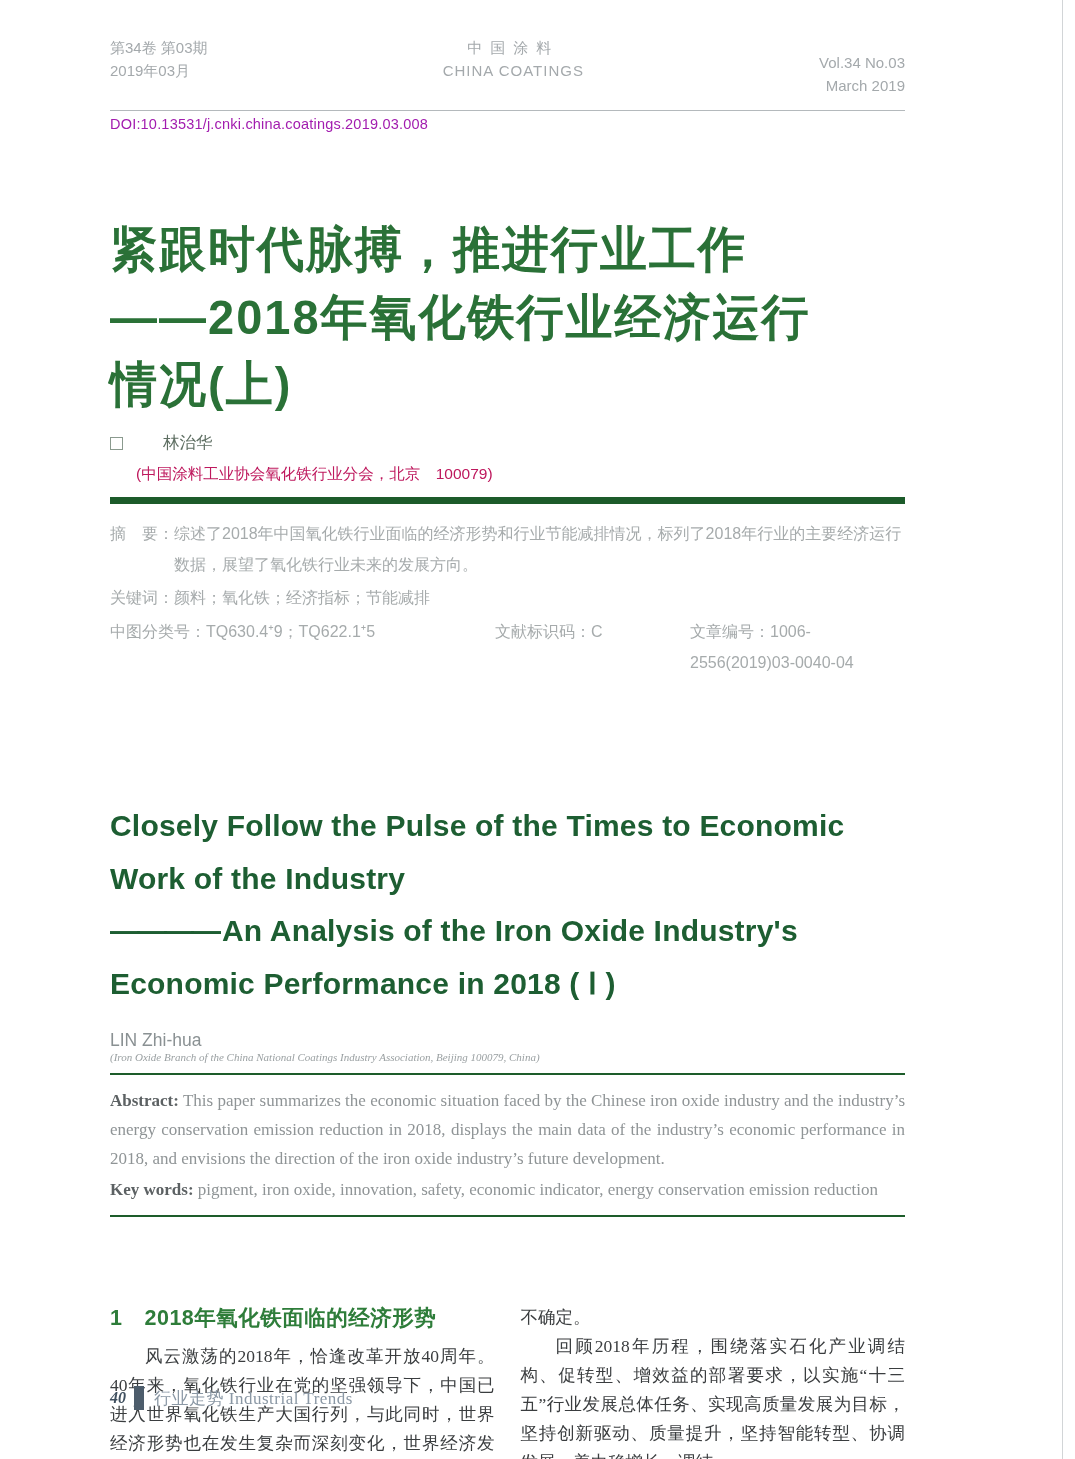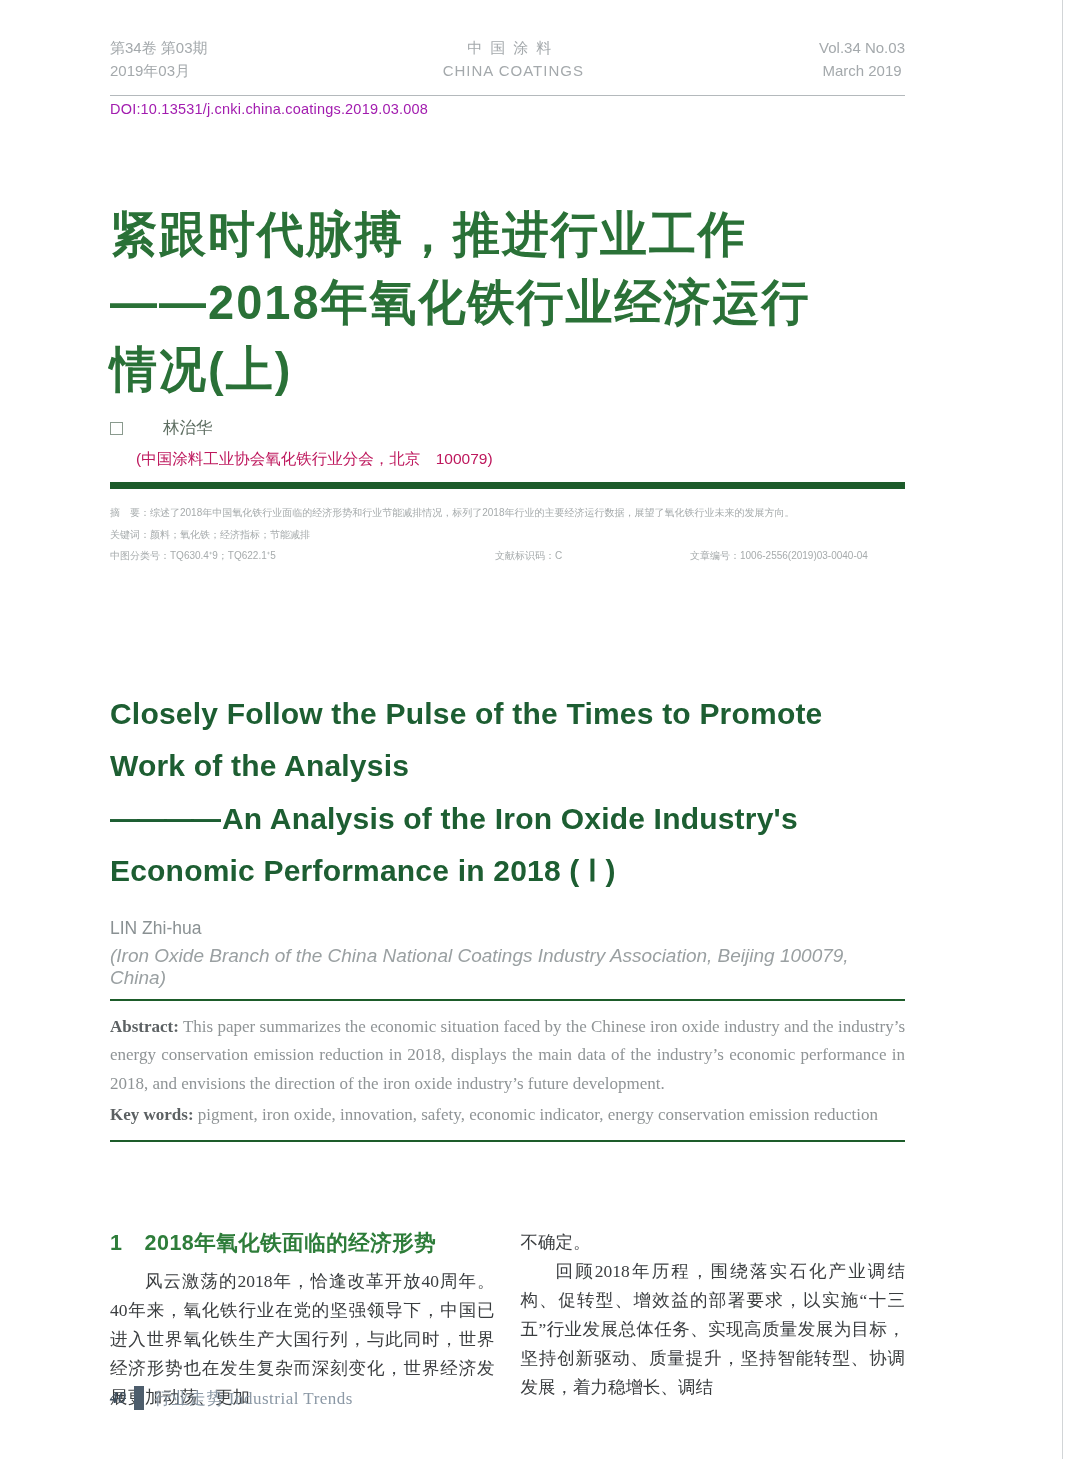--- a/index.html
+++ b/index.html
@@ -20,21 +20,21 @@
 
   
   .jheader {
     display: flex; justify-content: space-between; align-items: flex-start;
     color: #a4a9ac; font-size: 15px; line-height: 1.55;
     border-bottom: 1px solid #b4b9bc; padding-bottom: 12px;
   }
   .jheader .col { white-space: nowrap; }
   .jheader .center { text-align: center; letter-spacing: 1px; }
   .jheader .center .cn { letter-spacing: 8px; }
-  .jheader .right { text-align: center; }
+  .jheader .right { text-align: right; margin-top: 15px; }
   .doi { color: #a21caf; font-size: 14.5px; margin-top: 5px; letter-spacing: 0.2px; }
 
   
   .title-cn {
     margin-top: 84px;
     color: #2a7137;
     font-size: 47px;
     font-weight: 800;
     line-height: 1.38;
     letter-spacing: 2px;
@@ -47,21 +47,21 @@
   .author-row { margin-top: 22px; display: flex; align-items: center; color: #5f6f63; font-size: 16.5px; gap: 28px; }
   .author-marker {
     width: 13px; height: 13px; border: 1.5px solid #8a9a8e; display: inline-block;
     margin-right: 12px; background: transparent;
   }
   .affil-cn { margin-top: 10px; padding-left: 26px; color: #be185d; font-size: 15.5px; }
 
   .green-bar { margin-top: 12px; height: 7px; background: #1c5b2a; width: 100%; }
 
   
-  .abs-cn { margin-top: 14px; color: #a6abac; font-size: 10px; line-height: 1.95; }
+  .abs-cn { margin-top: 14px; color: #a6abac; font-size: 16px; line-height: 1.95; }
   .hang { display: flex; }
   .hang .hl { white-space: nowrap; }
   .hang .ht { flex: 1; }
   .abs-cn .kw { margin-top: 2px; }
   .meta-row { display: flex; margin-top: 2px; }
   .meta-row .m1 { width: 385px; }
   .meta-row .m2 { width: 195px; }
   .meta-row .m3 { flex: 1; }
 
   
@@ -70,22 +70,22 @@
     color: #1d5e32;
     font-size: 30px;
     font-weight: 800;
     line-height: 1.75;
     letter-spacing: 0.2px;
   }
   .title-en .dash { letter-spacing: -3px; margin-right: 4px; }
 
   .author-en { margin-top: 20px; color: #8a9193; font-size: 17.5px; }
   .affil-en {
-    margin-top: 6px; color: #9aa0a2; font-size: 19px;
-    font-family: Liberation Sans, sans-serif; font-style: italic;
+    color: #9aa0a2; font-size: 11px;
+    font-family: Liberation Serif, serif; font-style: italic;
   }
   .hr-green { margin-top: 10px; height: 2px; background: #1d5c2a; width: 100%; }
 
   .abs-en {
     margin-top: 12px; color: #8f9496; font-size: 17px; line-height: 1.7;
     font-family: "Liberation Serif", serif; text-align: justify;
   }
   .abs-en b { color: #5c6163; font-weight: 700; }
   .kw-en { margin-top: 2px; text-align: left; }
 
@@ -162,21 +162,21 @@
         <span>关键词：</span><span>颜料；氧化铁；经济指标；节能减排</span>
       </div>
       <div class="meta-row">
         <span class="m1">中图分类号：TQ630.4⁺9；TQ622.1⁺5</span>
         <span class="m2">文献标识码：C</span>
         <span class="m3">文章编号：1006-2556(2019)03-0040-04</span>
       </div>
     </div>
 
     <div class="title-en">
-      <div>Closely Follow the Pulse of the Times to Promote Work of the Analysis</div>
+      <div>Closely Follow the Pulse of the Times to Economic Work of the Industry</div>
       <div><span class="dash">————</span><span>An Analysis of the Iron Oxide Industry's Economic Performance in 2018 ( Ⅰ )</span></div>
     </div>
 
     <div class="author-en">LIN Zhi-hua</div>
     <div class="affil-en">(Iron Oxide Branch of the China National Coatings Industry Association, Beijing 100079, China)</div>
 
     <div class="hr-green"></div>
 
     <div class="abs-en">
       <p><b>Abstract:</b> <span>This paper summarizes the economic situation faced by the Chinese iron oxide industry and the industry’s energy conservation emission reduction in 2018, displays the main data of the industry’s economic performance in 2018, and envisions the direction of the iron oxide industry’s future development.</span></p>

